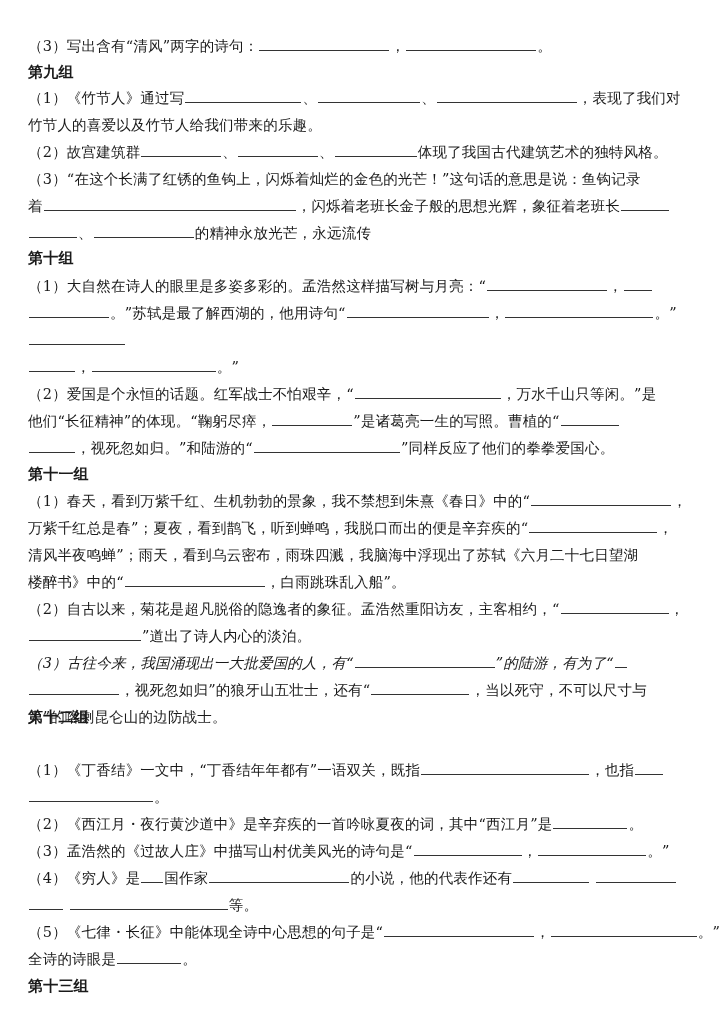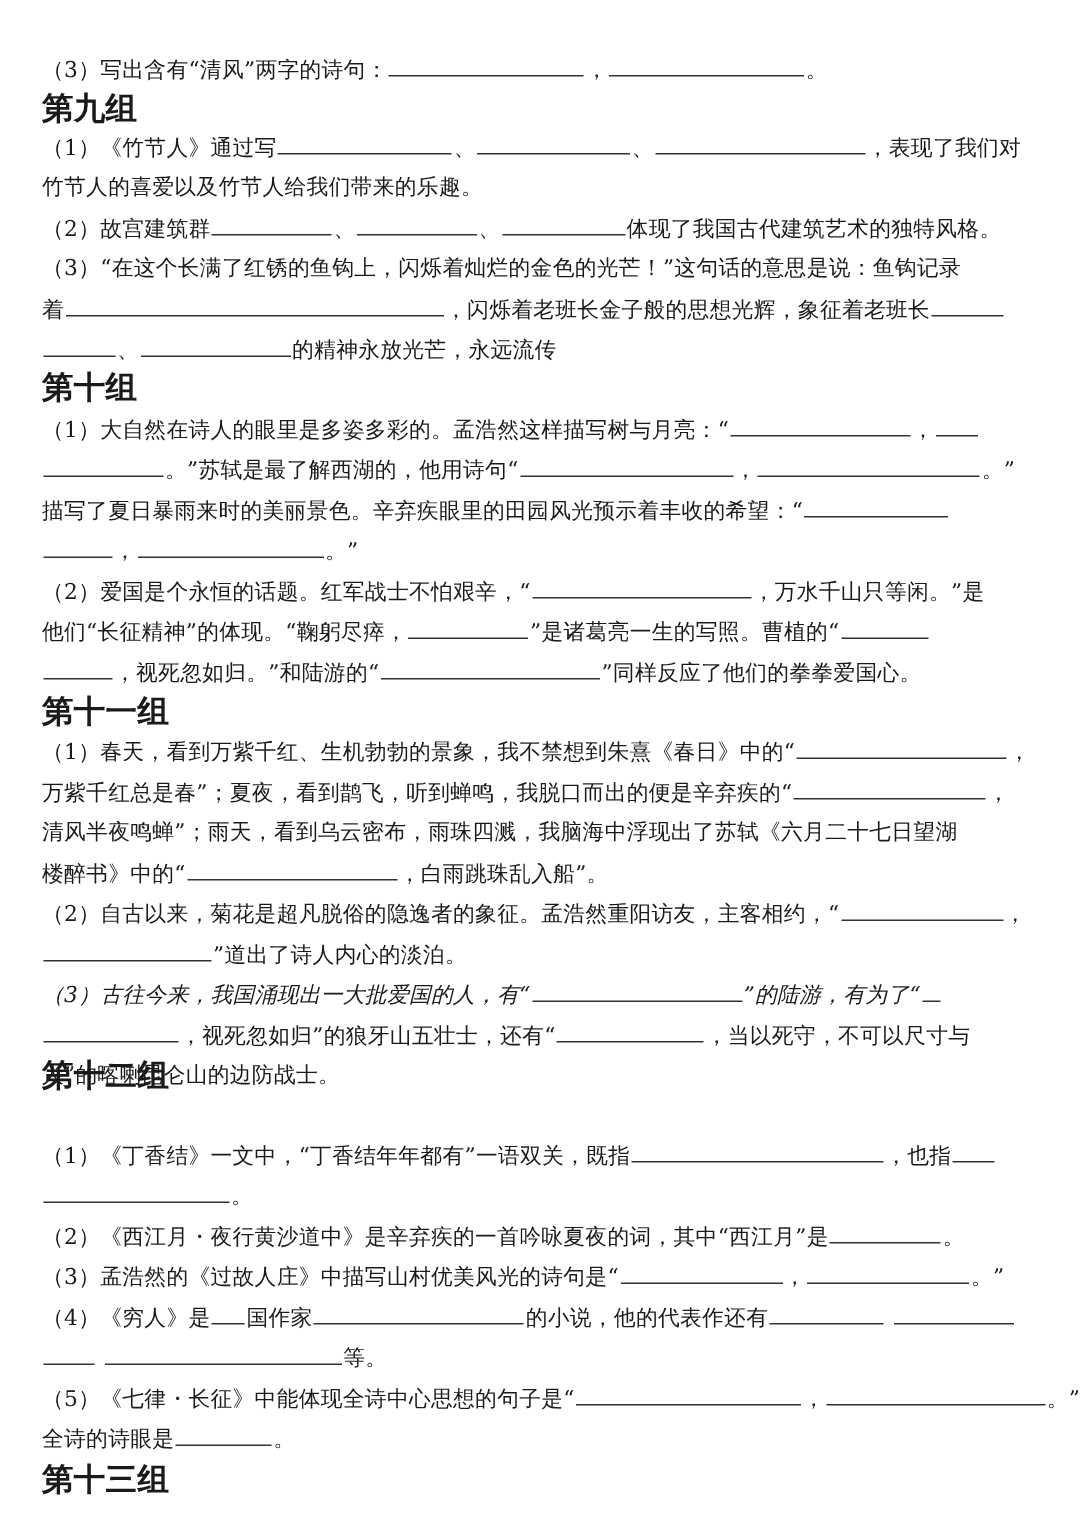--- a/index.html
+++ b/index.html
@@ -1,38 +1,38 @@
 <!DOCTYPE html>
 <html><head>
 <meta charset="utf-8">
 <style>
   html, body { margin: 0; padding: 0; background: #ffffff; }
   body { width: 724px; height: 1024px; position: relative; overflow: hidden;
          font-family: "DejaVu Serif", "Liberation Serif", serif; color: #1a1a1a; }
   .line { position: absolute; left: 0; white-space: nowrap; font-size: 14.5px; line-height: 20px; letter-spacing: 0.2px; }
-  .heading { font-family: "DejaVu Sans", "Liberation Sans", sans-serif; font-weight: bold; font-size: 21px; }
+  .heading { font-family: "DejaVu Sans", "Liberation Sans", sans-serif; font-weight: bold; font-size: 15px; }
   .blank { display: inline-block; border-bottom: 1px solid #333; height: 14px; vertical-align: baseline; margin: 0 1px; }
   .t { display: inline; }
 </style>
 </head>
 <body>
 
 <div id="page">
     <div class="line" style="top: 36px; left: 28px;"><span class="t">（3）写出含有“清风”两字的诗句：</span><span class="blank" style="width: 130px;"></span><span class="t">，</span><span class="blank" style="width: 130px;"></span><span class="t">。</span></div>
     <div class="line heading" style="top: 62px; left: 28px;"><span class="t">第九组</span></div>
     <div class="line" style="top: 88px; left: 28px;"><span class="t">（1）《竹节人》通过写</span><span class="blank" style="width: 116px;"></span><span class="t">、</span><span class="blank" style="width: 102px;"></span><span class="t">、</span><span class="blank" style="width: 140px;"></span><span class="t">，表现了我们对</span></div>
     <div class="line" style="top: 115px; left: 28px; font-family: Liberation Serif, serif;"><span class="t">竹节人的喜爱以及竹节人给我们带来的乐趣。</span></div>
     <div class="line" style="top: 142px; left: 28px;"><span class="t">（2）故宫建筑群</span><span class="blank" style="width: 80px;"></span><span class="t">、</span><span class="blank" style="width: 80px;"></span><span class="t">、</span><span class="blank" style="width: 82px;"></span><span class="t">体现了我国古代建筑艺术的独特风格。</span></div>
     <div class="line" style="top: 169px; left: 28px;"><span class="t">（3）“在这个长满了红锈的鱼钩上，闪烁着灿烂的金色的光芒！”这句话的意思是说：鱼钩记录</span></div>
     <div class="line" style="top: 196px; left: 28px;"><span class="t">着</span><span class="blank" style="width: 252px;"></span><span class="t">，闪烁着老班长金子般的思想光辉，象征着老班长</span><span class="blank" style="width: 48px;"></span></div>
     <div class="line" style="top: 223px; left: 28px;"><span class="blank" style="width: 48px;"></span><span class="t">、</span><span class="blank" style="width: 100px;"></span><span class="t">的精神永放光芒，永远流传</span></div>
     <div class="line heading" style="top: 248px; left: 28px;"><span class="t">第十组</span></div>
     <div class="line" style="top: 276px; left: 28px;"><span class="t">（1）大自然在诗人的眼里是多姿多彩的。孟浩然这样描写树与月亮：“</span><span class="blank" style="width: 120px;"></span><span class="t">，</span><span class="blank" style="width: 28px;"></span></div>
     <div class="line" style="top: 303px; left: 28px;"><span class="blank" style="width: 80px;"></span><span class="t">。”苏轼是最了解西湖的，他用诗句“</span><span class="blank" style="width: 142px;"></span><span class="t">，</span><span class="blank" style="width: 148px;"></span><span class="t">。”</span></div>
-    <div class="line" style="top: 330px; left: 28px;"><span class="t">描写了夏日暴雨来时的美丽景色。辛弃疾眼里的田园风光预示着丰收的希望：“</span><span class="blank" style="width: 96px;"></span></div>
+    <div class="line" style="top: 330px; left: 28px;"><span class="blank" style="width: 96px;"></span></div>
     <div class="line" style="top: 357px; left: 28px;"><span class="blank" style="width: 46px;"></span><span class="t">，</span><span class="blank" style="width: 124px;"></span><span class="t">。”</span></div>
     <div class="line" style="top: 384px; left: 28px;"><span class="t">（2）爱国是个永恒的话题。红军战士不怕艰辛，“</span><span class="blank" style="width: 146px;"></span><span class="t">，万水千山只等闲。”是</span></div>
     <div class="line" style="top: 411px; left: 28px;"><span class="t">他们“长征精神”的体现。“鞠躬尽瘁，</span><span class="blank" style="width: 80px;"></span><span class="t">”是诸葛亮一生的写照。曹植的“</span><span class="blank" style="width: 58px;"></span></div>
     <div class="line" style="top: 438px; left: 28px;"><span class="blank" style="width: 46px;"></span><span class="t">，视死忽如归。”和陆游的“</span><span class="blank" style="width: 146px;"></span><span class="t">”同样反应了他们的拳拳爱国心。</span></div>
     <div class="line heading" style="top: 464px; left: 28px;"><span class="t">第十一组</span></div>
     <div class="line" style="top: 491px; left: 28px;"><span class="t">（1）春天，看到万紫千红、生机勃勃的景象，我不禁想到朱熹《春日》中的“</span><span class="blank" style="width: 140px;"></span><span class="t">，</span></div>
     <div class="line" style="top: 518px; left: 28px;"><span class="t">万紫千红总是春”；夏夜，看到鹊飞，听到蝉鸣，我脱口而出的便是辛弃疾的“</span><span class="blank" style="width: 128px;"></span><span class="t">，</span></div>
     <div class="line" style="top: 545px; left: 28px;"><span class="t">清风半夜鸣蝉”；雨天，看到乌云密布，雨珠四溅，我脑海中浮现出了苏轼《六月二十七日望湖</span></div>
     <div class="line" style="top: 572px; left: 28px;"><span class="t">楼醉书》中的“</span><span class="blank" style="width: 140px;"></span><span class="t">，白雨跳珠乱入船”。</span></div>
     <div class="line" style="top: 599px; left: 28px;"><span class="t">（2）自古以来，菊花是超凡脱俗的隐逸者的象征。孟浩然重阳访友，主客相约，“</span><span class="blank" style="width: 108px;"></span><span class="t">，</span></div>
@@ -42,14 +42,14 @@
     <div class="line" style="top: 707px; left: 28px;"><span class="t">人”的喀喇昆仑山的边防战士。</span></div>
     <div class="line heading" style="top: 707px; left: 28px; text-align: right;"><span class="t">第十二组</span></div>
     <div class="line" style="top: 760px; left: 28px;"><span class="t">（1）《丁香结》一文中，“丁香结年年都有”一语双关，既指</span><span class="blank" style="width: 168px;"></span><span class="t">，也指</span><span class="blank" style="width: 28px;"></span></div>
     <div class="line" style="top: 787px; left: 28px;"><span class="blank" style="width: 124px;"></span><span class="t">。</span></div>
     <div class="line" style="top: 814px; left: 28px; text-align: center;"><span class="t">（2）《西江月・夜行黄沙道中》是辛弃疾的一首吟咏夏夜的词，其中“西江月”是</span><span class="blank" style="width: 74px;"></span><span class="t">。</span></div>
     <div class="line" style="top: 841px; left: 28px;"><span class="t">（3）孟浩然的《过故人庄》中描写山村优美风光的诗句是“</span><span class="blank" style="width: 108px;"></span><span class="t">，</span><span class="blank" style="width: 108px;"></span><span class="t">。”</span></div>
     <div class="line" style="top: 868px; left: 28px;"><span class="t">（4）《穷人》是</span><span class="blank" style="width: 22px;"></span><span class="t">国作家</span><span class="blank" style="width: 140px;"></span><span class="t">的小说，他的代表作还有</span><span class="blank" style="width: 76px;"></span><span class="t"> </span><span class="blank" style="width: 80px;"></span></div>
     <div class="line" style="top: 895px; left: 28px;"><span class="blank" style="width: 34px;"></span><span class="t"> </span><span class="blank" style="width: 158px;"></span><span class="t">等。</span></div>
     <div class="line" style="top: 922px; left: 28px;"><span class="t">（5）《七律・长征》中能体现全诗中心思想的句子是“</span><span class="blank" style="width: 150px;"></span><span class="t">，</span><span class="blank" style="width: 146px;"></span><span class="t">。”</span></div>
     <div class="line" style="top: 949px; left: 28px;"><span class="t">全诗的诗眼是</span><span class="blank" style="width: 64px;"></span><span class="t">。</span></div>
-    <div class="line heading" style="top: 976px; left: 28px; font-family: Liberation Serif, serif;"><span class="t">第十三组</span></div>
+    <div class="line heading" style="top: 976px; left: 28px;"><span class="t">第十三组</span></div>
   </div>
 
 </body></html>

